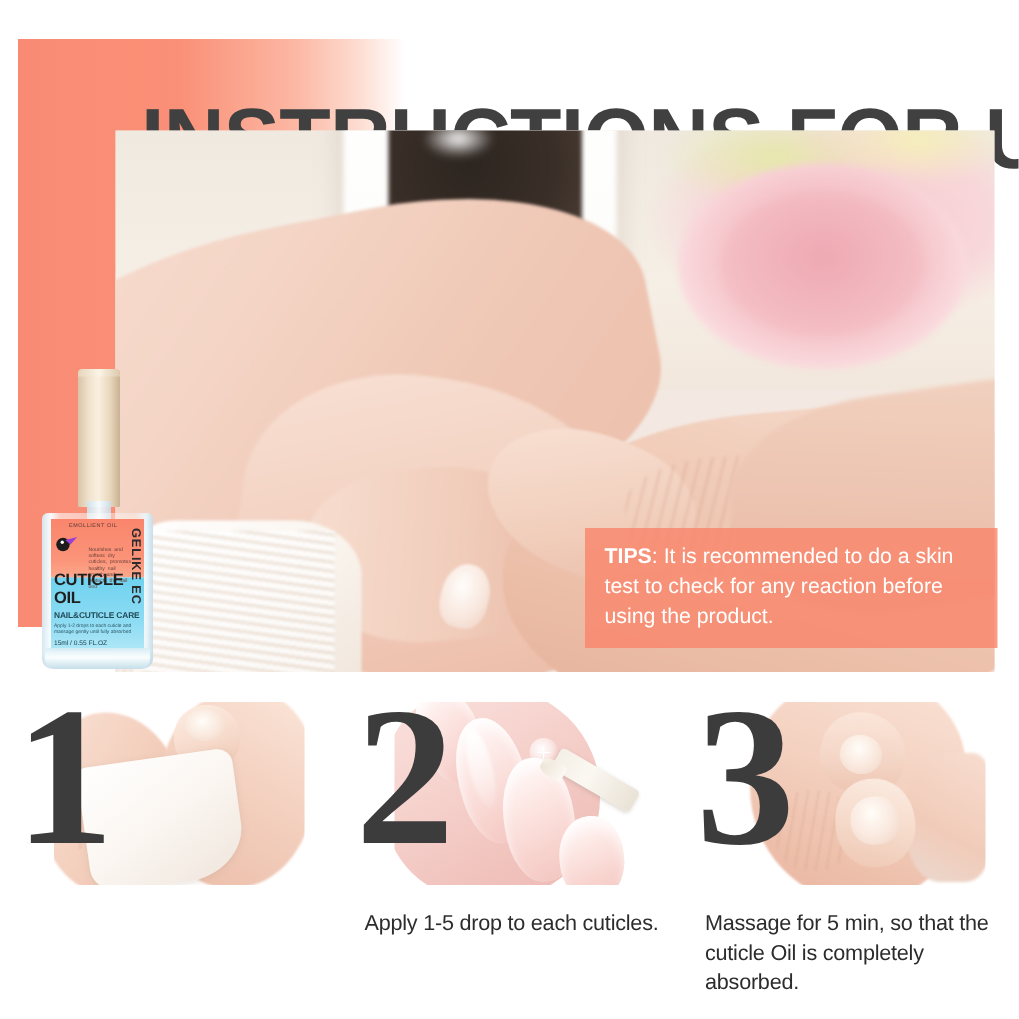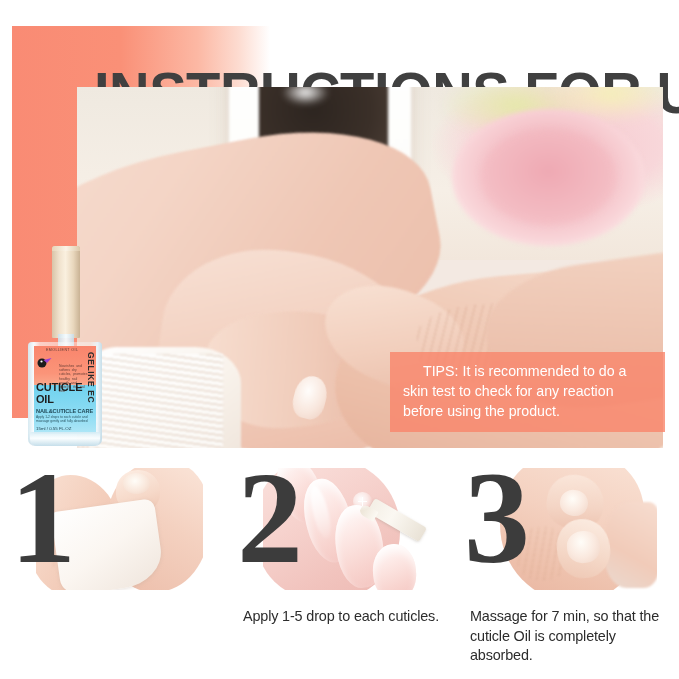--- a/index.html
+++ b/index.html
@@ -370,22 +370,21 @@
     width: 275px;
     height: 80px;
     background: rgba(249,132,106,0.80);
     color: #ffffff;
     box-sizing: border-box;
     padding: 9px 13px 0 13px;
     font-size: 14.2px;
     line-height: 20px;
   }
   #tips-box .tips-label {
-    font-weight: normal;
-    margin-left: 20px;
+    font-weight: bold;
   }
 
   
   #steps {
     position: absolute;
     left: 0;
     top: 466px;
     width: 679px;
     height: 213px;
   }
@@ -681,16 +680,16 @@
     <div class="step-photo">
       <div class="s3-hand"></div>
       <div class="s3-palm-edge"></div>
       <div class="s3-knuckles"></div>
       <div class="s3-finger-top"></div>
       <div class="s3-nail-top"></div>
       <div class="s3-thumb"></div>
       <div class="s3-nail-thumb"></div>
     </div>
     <div class="step-num">3</div>
-    <div class="step-caption">Massage for 7 min, so that the cuticle Oil is completely absorbed.</div>
+    <div class="step-caption">Massage for 5 min, so that the cuticle Oil is completely absorbed.</div>
   </div>
 
 </div>
 
 </body></html>

